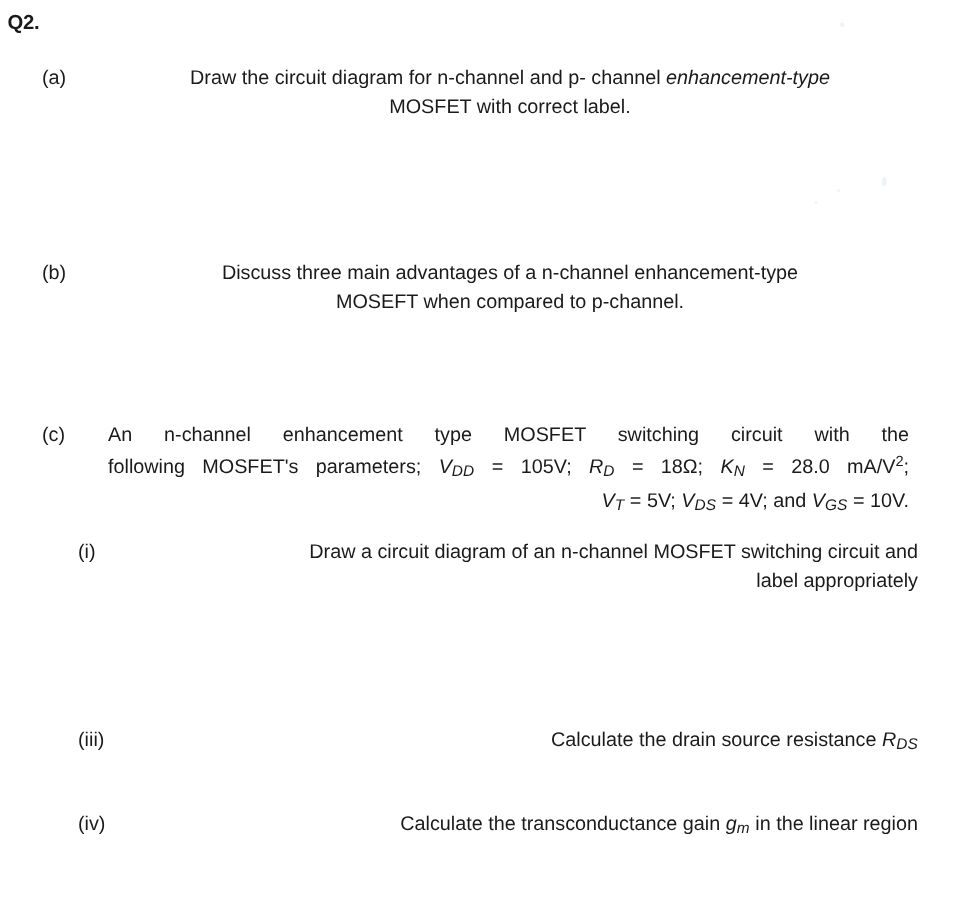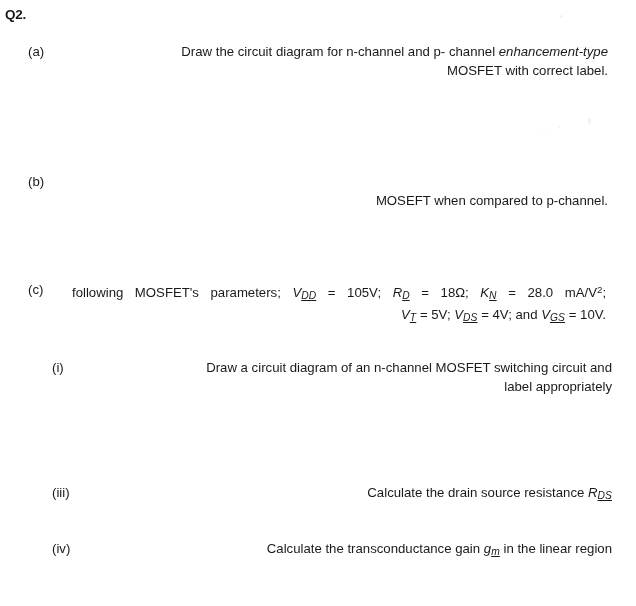--- a/index.html
+++ b/index.html
@@ -47,21 +47,21 @@
     font-size: 13.2px;
     line-height: 18.6px;
   }
   .part-body {
     margin-left: 44px;
     font-size: 13.2px;
     line-height: 18.6px;
   }
 
   
-  .body-left { text-align: right; }
+  .body-left { text-align: center; }
 
   
   .subitem {
     position: absolute;
   }
   .sub-label {
     position: absolute;
     left: 0;
     top: 0;
     width: 48px;
@@ -77,21 +77,20 @@
 
   
   .mvar {
     font-style: italic;
   }
   .msub {
     font-style: italic;
     font-size: 0.78em;
     vertical-align: -0.22em;
     letter-spacing: 0.1px;
-    text-decoration: underline;
   }
   .msup {
     font-size: 0.74em;
     vertical-align: 0.42em;
   }
   .ital { font-style: italic; }
 
   
   .speckle {
     position: absolute;
@@ -111,28 +110,31 @@
     <span class="part-label">(a)</span>
     <div class="part-body body-left">
       <span>Draw the circuit diagram for n-channel and p- channel </span><span class="ital">enhancement-type</span><br>
       <span>MOSFET with correct label.</span>
     </div>
   </div>
 
   <div class="part" style="left:28px; top:173px; width:580px;">
     <span class="part-label">(b)</span>
     <div class="part-body body-left">
-      <br>
+      <span>Discuss three main advantages of a n-channel enhancement-type</span><br>
       <span>MOSEFT when compared to p-channel.</span>
     </div>
   </div>
 
   <div class="part" style="left:28px; top:281px; width:578px;">
     <span class="part-label">(c)</span>
     <div class="part-body">
+      <div style="text-align:justify; text-align-last:justify;">
+        <span>An n-channel enhancement type MOSFET switching circuit with the</span>
+      </div>
       <div style="text-align:justify; text-align-last:justify; white-space:nowrap;">
         <span>following MOSFET's parameters; </span><span><span class="mvar">V</span><span class="msub">DD</span><span> = </span><span>105V</span><span>; </span></span><span><span class="mvar">R</span><span class="msub">D</span><span> = </span><span>18Ω</span><span>; </span></span><span><span class="mvar">K</span><span class="msub">N</span><span> = </span><span>28.0 mA/V</span><span class="msup">2</span><span>; </span></span>
       </div>
       <div class="lastline" style="text-align:right;">
         <span><span class="mvar">V</span><span class="msub">T</span><span> = </span><span>5V</span><span>; </span></span><span><span class="mvar">V</span><span class="msub">DS</span><span> = </span><span>4V</span><span>; and </span></span><span><span class="mvar">V</span><span class="msub">GS</span><span> = </span><span>10V</span><span>.</span></span>
       </div>
     </div>
   </div>
 
   <div class="subitem" style="left:52px; top:359px; width:560px;">

